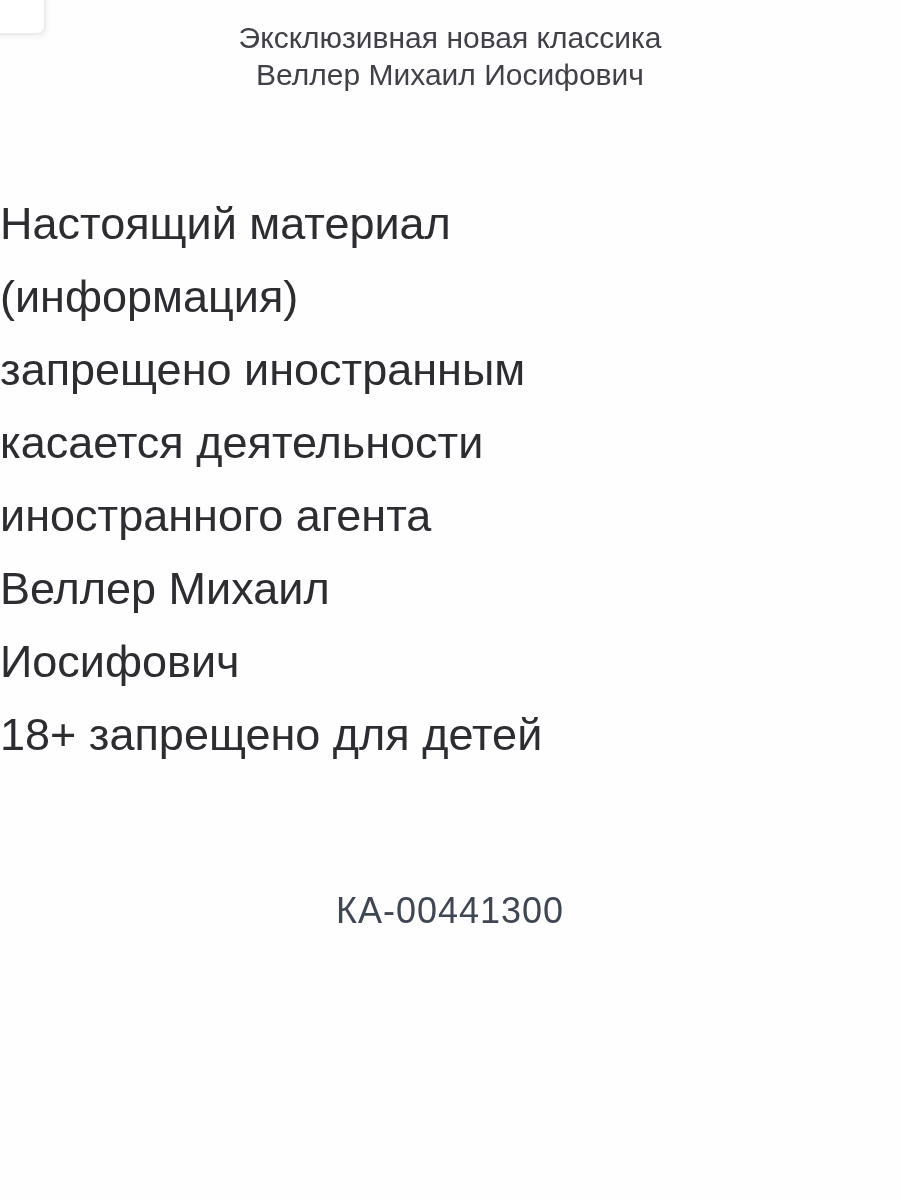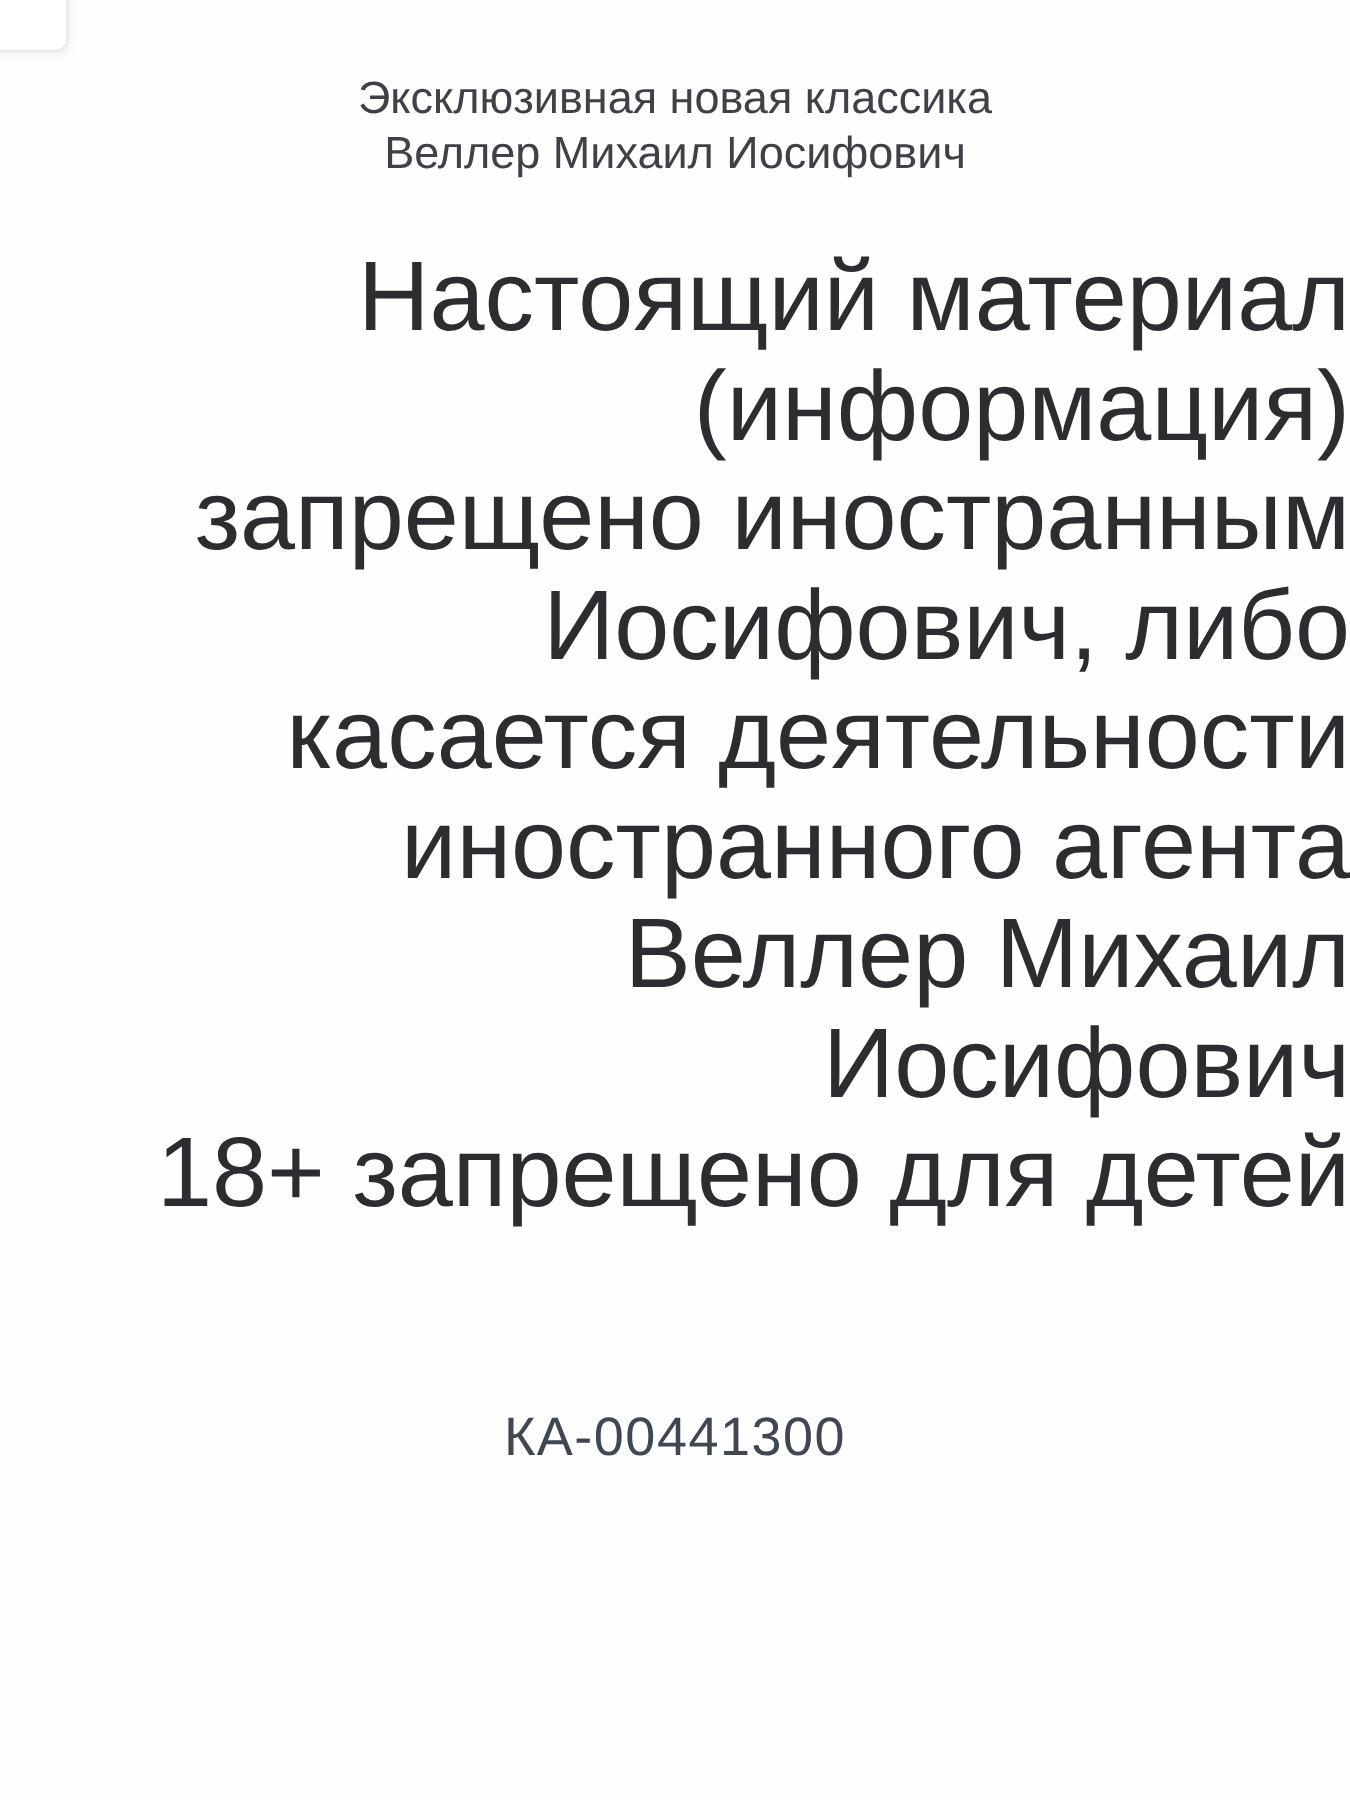--- a/index.html
+++ b/index.html
@@ -21,30 +21,30 @@
     left: -14px;
     top: -24px;
     width: 56px;
     height: 55px;
     background: #ffffff;
     border: 2px solid #ececec;
     border-radius: 9px;
     box-shadow: 2px 3px 4px rgba(200,200,200,0.18);
   }
   .header {
-    padding-top: 47px;
+    padding-top: 19px;
     text-align: center;
     font-size: 30px;
     line-height: 37px;
     color: #404048;
   }
   .disclaimer {
-    margin-top: 40px;
-    text-align: right;
-    font-size: 66px;
+    margin-top: 94px;
+    text-align: left;
+    font-size: 45px;
     line-height: 73px;
     color: #2c2c31;
   }
   .footer-code {
     margin-top: 118px;
     text-align: center;
     font-size: 36px;
     line-height: 44px;
     letter-spacing: 1px;
     color: #3f4753;
@@ -59,21 +59,20 @@
 
   <div class="header">
     <div class="header-line">Эксклюзивная новая классика</div>
     <div class="header-line">Веллер Михаил Иосифович</div>
   </div>
 
   <div class="disclaimer">
     <div class="disclaimer-line">Настоящий материал</div>
     <div class="disclaimer-line">(информация)</div>
     <div class="disclaimer-line">запрещено иностранным</div>
-    <div class="disclaimer-line">Иосифович, либо</div>
     <div class="disclaimer-line">касается деятельности</div>
     <div class="disclaimer-line">иностранного агента</div>
     <div class="disclaimer-line">Веллер Михаил</div>
     <div class="disclaimer-line">Иосифович</div>
     <div class="disclaimer-line">18+ запрещено для детей</div>
   </div>
 
   <div class="footer-code">КА-00441300</div>
 
 </div>

